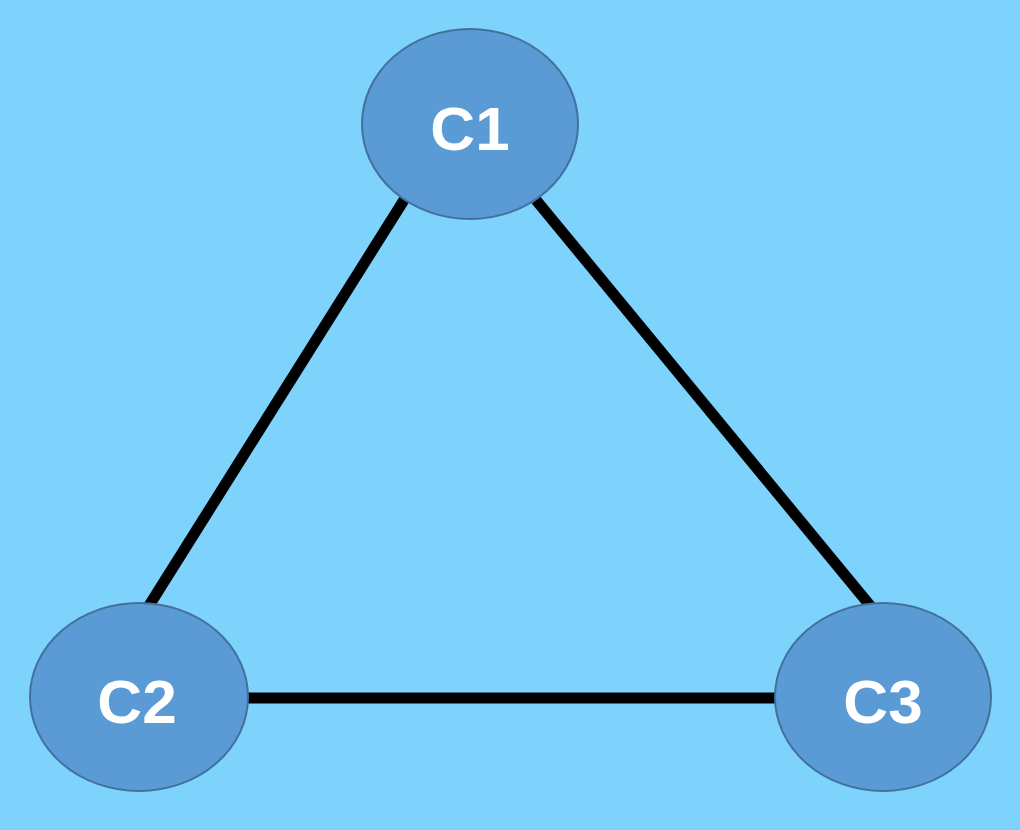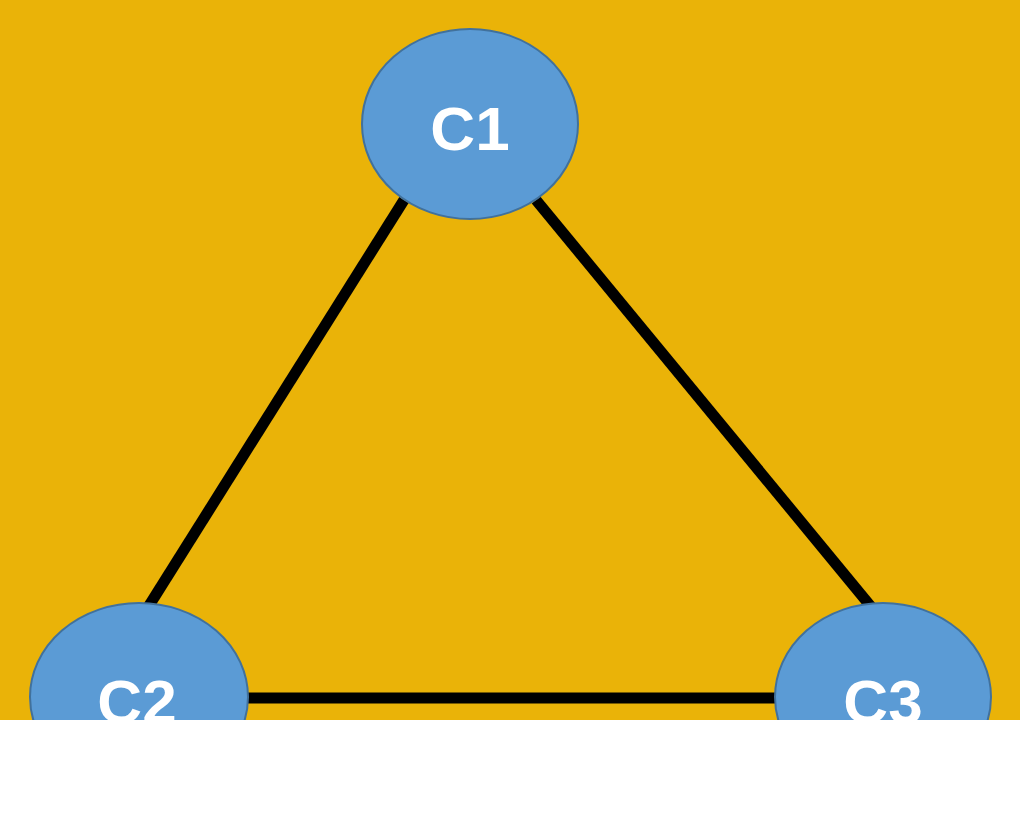--- a/index.html
+++ b/index.html
@@ -43,21 +43,21 @@
     font-weight: bold;
     font-size: 62px;
     text-anchor: middle;
     dominant-baseline: central;
     paint-order: stroke;
   }
 </style>
 </head>
 <body>
 
-<div id="canvas" style="width: 1020px; height: 720px; background: #eab308;">
+<div id="canvas" style="width: 1020px; height: 830px; background: #7dd3fc;">
   <svg id="graph-svg" viewBox="0 0 1020 830" xmlns="http://www.w3.org/2000/svg" style="width: 1020px; height: 830px;">
 
     <g>
       <line class="graph-edge" x1="404" y1="200" x2="140" y2="620" stroke="#000000" stroke-width="11"></line>
       <line class="graph-edge" x1="536" y1="200" x2="882" y2="620" stroke="#000000" stroke-width="11"></line>
       <line class="graph-edge" x1="200" y1="698" x2="830" y2="698" stroke="#000000" stroke-width="11"></line>
     </g>
 
     <g>
       <g>

